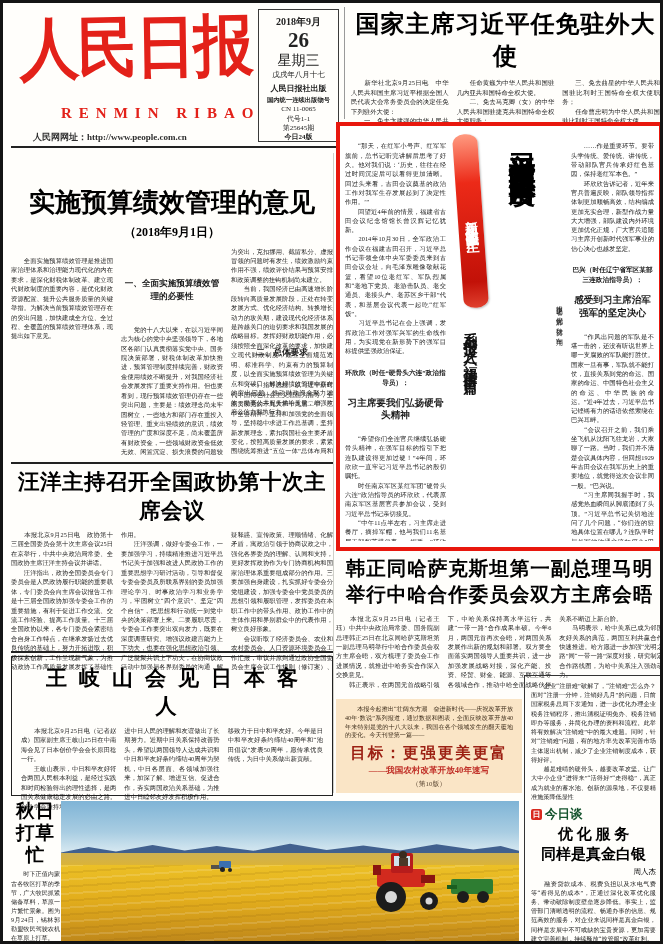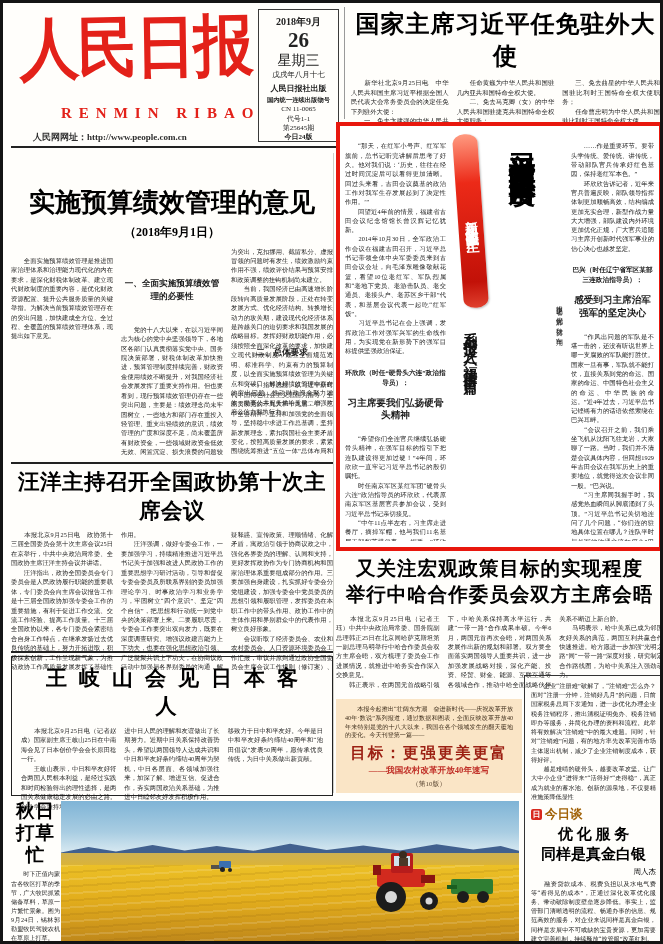--- a/index.html
+++ b/index.html
@@ -98,21 +98,21 @@
   .promo .p-intro { font-size:6.1px; line-height:1.45; text-align:justify; color:#3a2a18; }
   .promo .p-title { text-align:center; font-size:15.5px; font-weight:900; color:#9c1f12; letter-spacing:2px; margin-top:3px; }
   .promo .p-sub { text-align:center; font-size:8.6px; font-weight:700; color:#c03028; margin-top:1px; }
   .promo .p-page { text-align:center; font-size:6.8px; color:#5a4632; margin-top:2px; }
 
   
   .jrt { position:absolute; left:521px; top:672px; width:139px; height:268px; border:1.5px solid #333; padding:6px 6px; overflow:hidden; }
   .jrt .jbody { font-size:6.15px; }
   .jrt-badge { display:flex; align-items:center; gap:3px; margin:4px 0 1px; }
   .jrt-logo { width:11px; height:11px; background:#d8281e; color:#fff; font-size:8px; font-weight:900; display:flex; align-items:center; justify-content:center; border-radius:2px; }
-  .jrt-badge b { color:#a16207; font-size:12.5px; font-weight:900; }
+  .jrt-badge b { color:#14532d; font-size:12.5px; font-weight:900; }
   .jrt-t { text-align:center; font-size:15px; font-weight:900; line-height:1.35; }
   .jrt-author { text-align:right; font-size:7.5px; margin:2px 0 3px; }
 
   
   .photo-strip { position:absolute; left:8px; top:798px; width:49px; height:142px; }
   .ps-title { font-size:18.5px; font-weight:700; line-height:1.18; text-align:center; letter-spacing:1px; }
   .ps-cap { font-size:6.1px; line-height:1.5; text-align:justify; white-space:pre-line; margin-top:4px; color:#1c1c1c; }
   .photo { position:absolute; left:58px; top:798px; width:458px; height:142px; overflow:hidden; background:#cfe3ef; }
   .sky { position:absolute; left:0; top:0; width:100%; height:52px; background:linear-gradient(180deg,#7fb4d6 0%,#a9cde2 60%,#d9eaf2 100%); }
   .mtn { position:absolute; left:0; top:34px; width:100%; height:22px; background:#41608e;
@@ -245,21 +245,21 @@
 　　“习主席同我握手时，我感觉热血瞬间从脚底涌到了头顶。”习近平总书记关切地连问了几个问题，“你们连的驻地具体位置在哪儿？连队平时与外军的沟通交流如何？”巴兴一一作答。
 　　作风和战斗力，是习近平总书记最关心的两个问题。会上，他对部队中特别是领导干部在思想政治和作风上存在的10个方面突出问题做了深刻剖析，旗帜鲜明地要求把战斗力标准在全军牢固确立起来，作为军队建设唯一的根本的标准。
 　　在担任中央军委主席之后，习近平就曾发出能力之问——在党和人民需要的时候，我们这支军队能不能始终坚持党的绝对领导，能不能拉得上去、打胜仗，各级指挥员能不能带兵打仗、指挥打仗。“这次会议，我们再次感受到习主席治军强军的坚定决心。”巴兴说。
 　　战斗力标准确立了，练兵备战导向鲜明了，官兵精神振奋了。几年下来，部队的变化让巴兴倍感振奋：“整风整改力度比我们想象的更大、更彻底。习主席在古田向全军发出了政治建军、打赢打仗的强烈信号，毫无疑问，沿着这样的道路阔步向前，实现强军目标指日可待。”</div>
       
     </div>
   </div>
 
   <div class="hz">
     <h1>
-      <span>又关注宏观政策目标的实现程度</span><br>
+      <span>韩正同哈萨克斯坦第一副总理马明</span><br>
       <span>举行中哈合作委员会双方主席会晤</span>
     </h1>
     <div class="jbody col3">　　本报北京9月25日电（记者王珏）中共中央政治局常委、国务院副总理韩正25日在北京同哈萨克斯坦第一副总理马明举行中哈合作委员会双方主席会晤，双方梳理了委员会工作进展情况，就推进中哈务实合作深入交换意见。
 　　韩正表示，在两国元首战略引领下，中哈关系保持高水平运行，共建“一带一路”合作成果丰硕。今年6月，两国元首再次会晤，对两国关系发展作出新的规划和部署。双方要全面落实两国领导人重要共识，进一步加强发展战略对接，深化产能、投资、经贸、财金、能源、互联互通等各领域合作，推动中哈全面战略伙伴关系不断迈上新台阶。
 　　马明表示，哈中关系已成为邻国友好关系的典范，两国互利共赢合作快速推进。哈方愿进一步加强“光明之路”同“一带一路”深度对接，研究制定合作路线图，为哈中关系注入强劲动力。</div>
   </div>
 
   <div class="promo">
     <div class="p-intro">　　本报今起推出“壮阔东方潮　奋进新时代——庆祝改革开放40年·数说”系列报道，通过数据和图表，全面反映改革开放40年来特别是党的十八大以来，我国在各个领域发生的翻天覆地的变化。今天刊登第一篇——</div>
     <div class="p-title">目标：更强更美更富</div>

